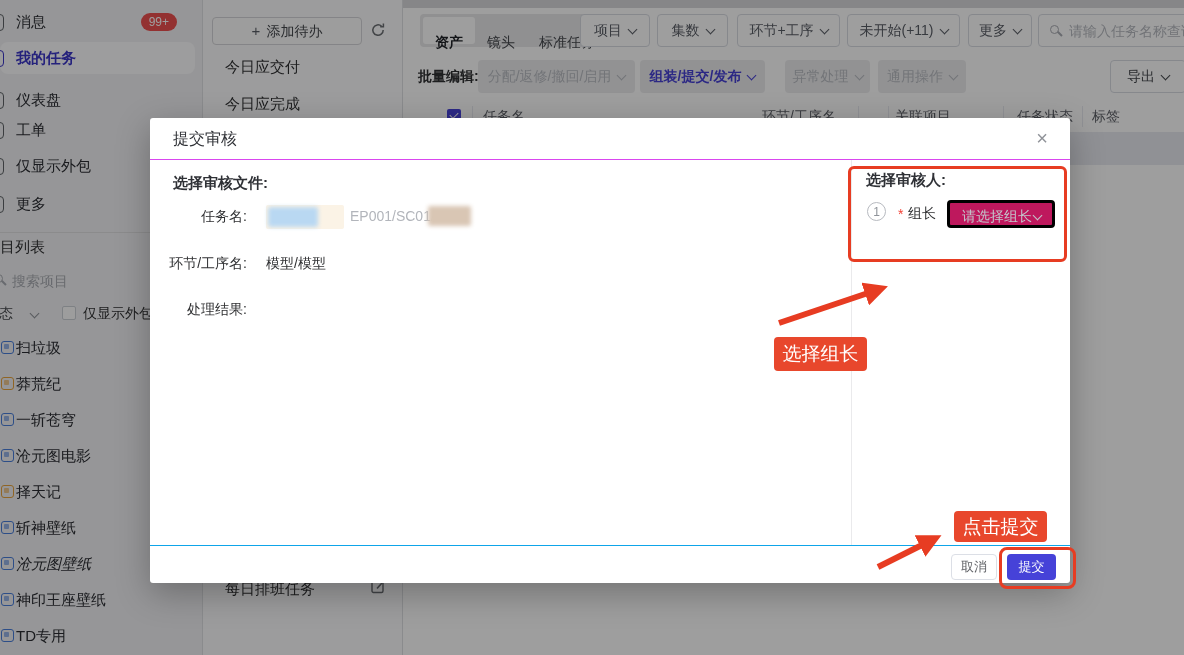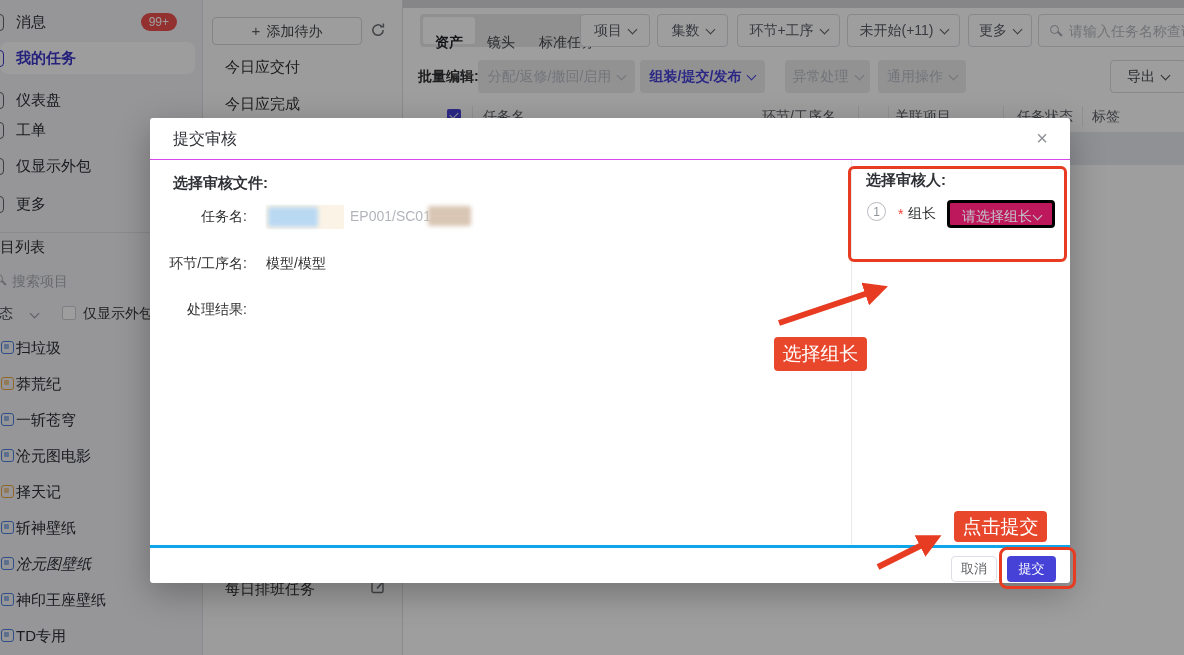--- a/index.html
+++ b/index.html
@@ -80,21 +80,21 @@
   .chip-blue { position:absolute; left:2px; top:2px; width:50px; height:20px; background:#b9d8f2; filter:blur(2px); border-radius:2px; }
   .chip-tan { position:absolute; left:278px; top:-1px; width:43px; height:20px; background:#d9c6b4; filter:blur(2px); border-radius:2px; }
   .task-code { position:absolute; left:200px; top:0; font-size:14px; color:#b2b5bb; }
   .m-vdiv { position:absolute; left:701px; top:42px; height:385px; width:0; border-left:1px solid #eaeaec; }
   .step-circle { position:absolute; left:717px; top:84px; width:19px; height:19px; border:1.5px solid #b7bac0; border-radius:50%; color:#8f939a; font-size:12px; line-height:18px; text-align:center; }
   .req-star { position:absolute; left:748px; top:88px; color:#f34235; font-size:14px; }
   .role-label { position:absolute; left:758px; top:87px; font-size:14px; color:#303133; }
   .role-select { position:absolute; left:797px; top:82px; width:108px; height:28px; border:3px solid #000000; border-radius:4px; cursor:pointer; background:#be185d; }
   .role-select .ph { position:absolute; left:12px; top:0; height:26px; line-height:26px; font-size:14px; color:#c3c6cc; }
   .role-select .chev { position:absolute; right:11px; top:9px; color:#c3c6cc; }
-  .m-footer { position:absolute; left:0; top:427px; width:920px; height:38px; border-top:3px solid #0ea5e9; }
+  .m-footer { position:absolute; left:0; top:427px; width:920px; height:38px; border-top:1px solid #0ea5e9; }
   .btn-cancel { position:absolute; left:801px; top:8px; width:46px; height:26px; background:#fff; border:1px solid #dcdfe6; border-radius:4px; font-size:13px; color:#606266; cursor:pointer; font-family:inherit; }
   .btn-submit { position:absolute; left:857px; top:8px; width:49px; height:26px; background:#4642d8; border:none; border-radius:4px; font-size:13px; color:#fff; cursor:pointer; font-family:inherit; }
 
   
   .anno { z-index:30; pointer-events:none; }
   .rbox1 { left:848px; top:166px; width:219px; height:96px; border:3px solid #e73c22; border-radius:6px; }
   .rbox2 { left:999px; top:547px; width:77px; height:42px; border:3px solid #e73c22; border-radius:8px; }
   .rbadge { background:#e8472c; color:#fff; font-size:19px; text-align:center; border-radius:4px; }
   .rbadge1 { left:774px; top:337px; width:93px; height:34px; line-height:34px; }
   .rbadge2 { left:954px; top:511px; width:93px; height:31px; line-height:31px; }

